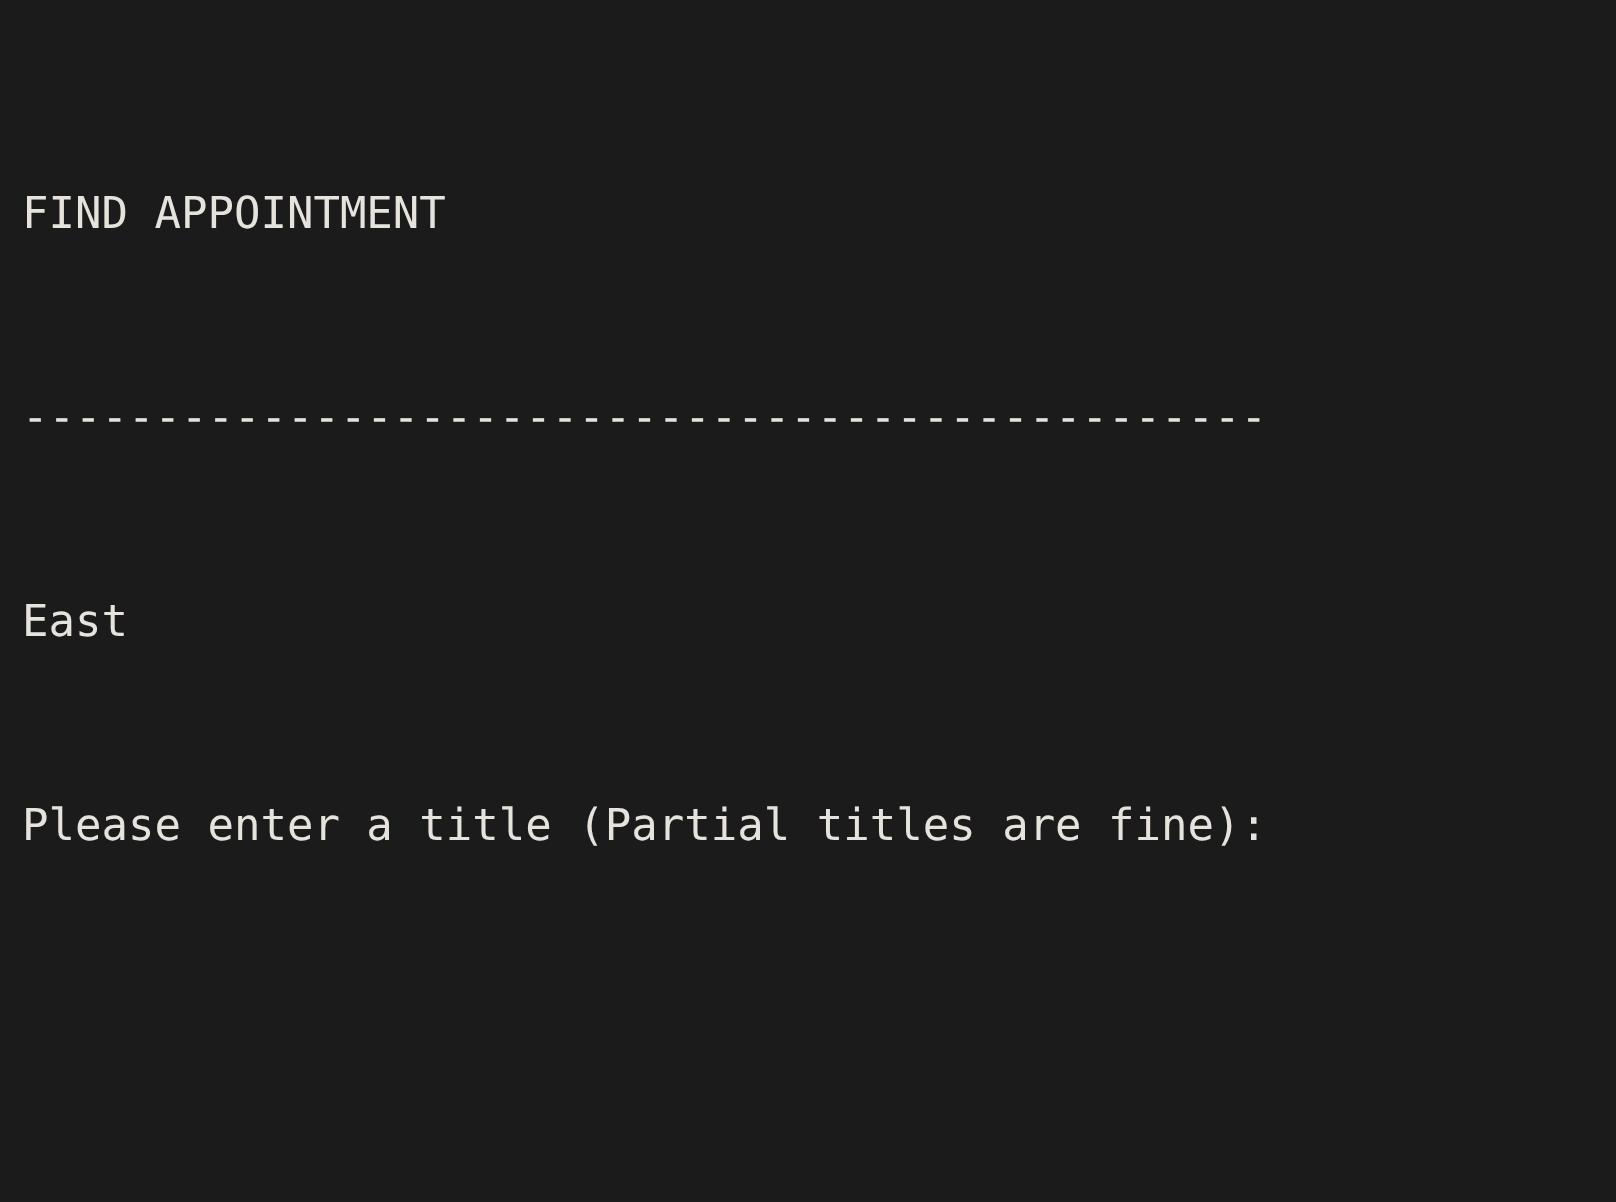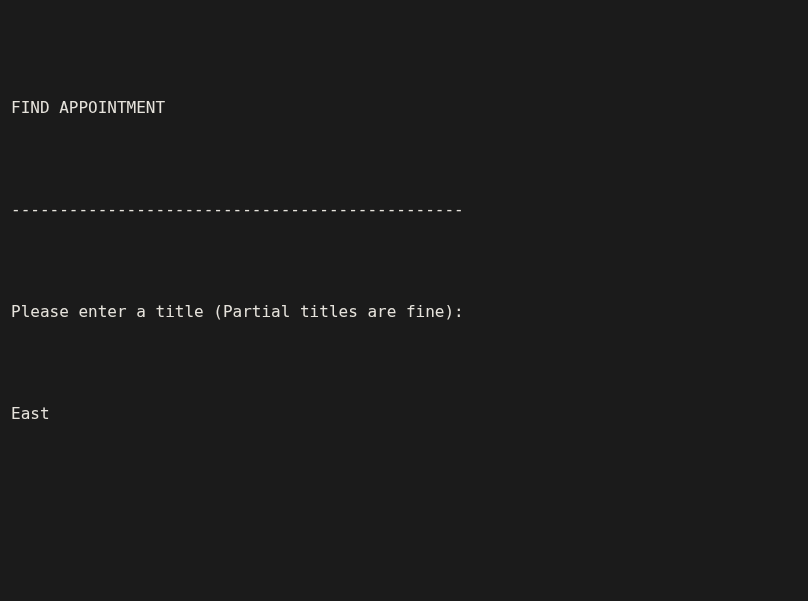--- a/index.html
+++ b/index.html
@@ -10,21 +10,21 @@
     width: 808px;
     height: 601px;
     overflow: hidden;
   }
   #terminal {
     width: 808px;
     height: 601px;
     background: #1b1b1b;
     color: #e6e3dc;
     font-family: "DejaVu Sans Mono", "Liberation Mono", monospace;
-    font-size: 16px;
+    font-size: 22px;
     line-height: 34px;
     padding: 23px 0 0 11px;
     box-sizing: border-box;
     white-space: pre;
     letter-spacing: 0px;
     -webkit-font-smoothing: antialiased;
   }
   .line {
     height: 34px;
     white-space: pre;
@@ -41,22 +41,22 @@
   .heading {
     color: #e6e3dc;
   }
 </style>
 </head>
 <body>
 
 <div id="terminal">
   <span class="line heading">FIND APPOINTMENT</span>
   <span class="line sep">-----------------------------------------------</span>
+  <span class="line">East</span>
   <span class="line">Please enter a title (Partial titles are fine):</span>
-  <span class="line">East</span>
   <span class="blank"></span>
   
   
   
   
   
   
   
   
   

